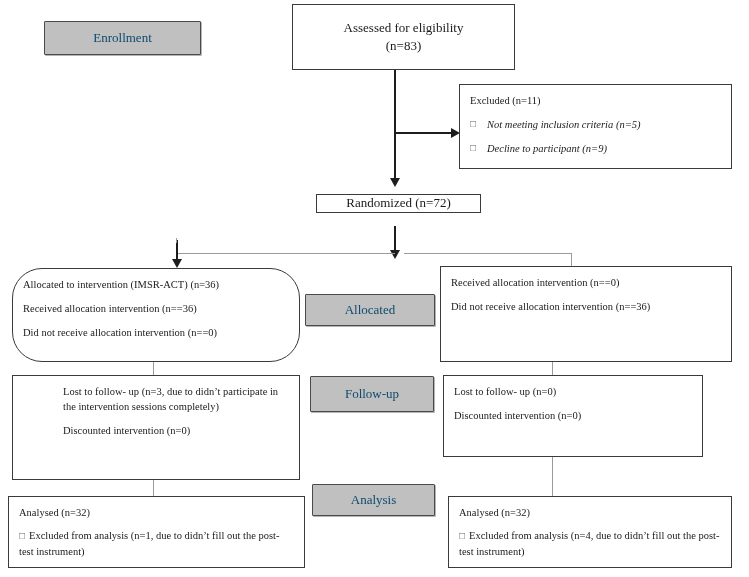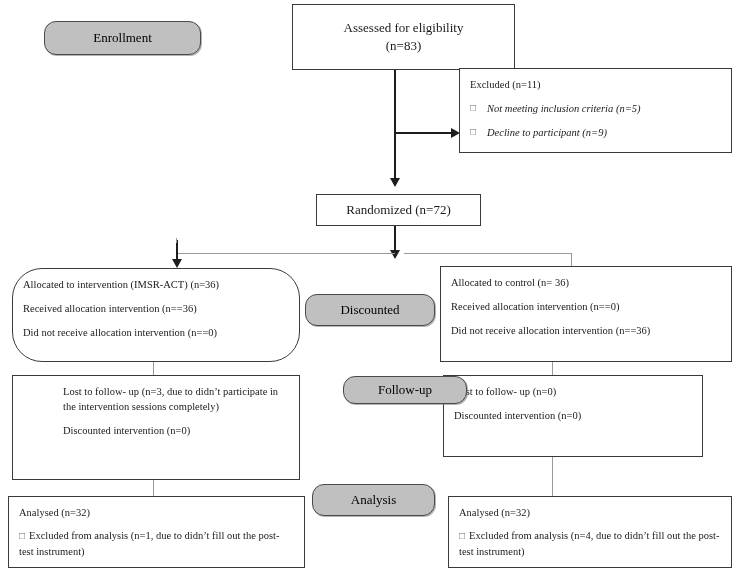--- a/index.html
+++ b/index.html
@@ -45,26 +45,26 @@
     text-align: center;
   }
   .box.center .pad { padding: 0 6px; }
 
   
   .stage {
     position: absolute;
     box-sizing: border-box;
     background: #c0c0c0;
     border: 1px solid #4a4a4a;
-    border-radius: 12px;
+    border-radius: 1px;
     display: flex;
     align-items: center;
     justify-content: center;
     font-size: 13px;
-    color: #000000;
+    color: #0c4a6e;
     box-shadow: 1px 1px 0 rgba(120,120,120,0.55);
     z-index: 5;
   }
 
   
   .vline {
     position: absolute;
     width: 1px;
     background: #4a4a4a;
   }
@@ -133,78 +133,77 @@
       <div>(n=83)</div>
     </div>
   </div>
 
   <div class="vline thick" style="left:394px; top:70px; height:108px;"></div>
   <div class="arrow-down" style="left:390px; top:178px;"></div>
 
   <div class="hline thick" style="left:395px; top:132px; width:57px;"></div>
   <div class="arrow-right" style="left:451px; top:128px;"></div>
 
-  <div class="box" style="left:459px; top:68px; width:273px; height:85px;">
+  <div class="box" style="left:459px; top:84px; width:273px; height:85px;">
     <div class="pad">
       <p>Excluded (n=11)</p>
       <div class="bullet-row">
         <span class="bullet-glyph">□</span>
         <span class="bullet-text">Not meeting inclusion criteria (n=5)</span>
       </div>
       <div class="bullet-row">
         <span class="bullet-glyph">□</span>
         <span class="bullet-text">Decline to participant (n=9)</span>
       </div>
     </div>
   </div>
 
-  <div class="box center" style="left:316px; top:194px; width:165px; height:32px;">
+  <div class="box center" style="left:316px; top:194px; width:165px; height:19px;">
     <div class="pad" style="font-size:13px;">
       <span>Randomized (n=72)</span>
     </div>
   </div>
 
   <div class="vline thick" style="left:394px; top:226px; height:28px;"></div>
   <div class="arrow-down" style="left:390px; top:250px;"></div>
 
   <div class="hline light" style="left:176px; top:253px; width:219px;"></div>
   <div class="hline light" style="left:404px; top:253px; width:167px;"></div>
 
   <div class="vline thick" style="left:176px; top:240px; height:22px;"></div>
   <div class="vline thick" style="left:176px; top:253px; height:12px;"></div>
   <div class="arrow-down" style="left:172px; top:259px;"></div>
 
   <div class="vline" style="left:176px; top:238px; height:5px; background:#9a9a9a;"></div>
 
   <div class="vline light" style="left:571px; top:253px; height:13px;"></div>
 
   <div class="stage" style="left:305px; top:294px; width:130px; height:32px;">
-    <span>Discounted</span>
+    <span>Allocated</span>
   </div>
 
   <div class="box" style="left:12px; top:268px; width:288px; height:94px;border-radius:30px;">
     <div class="pad">
       <p>Allocated to intervention (IMSR-ACT) (n=36)</p>
       <p>Received allocation intervention (n==36)</p>
       <p>Did not receive allocation intervention (n==0)</p>
     </div>
   </div>
 
   <div class="box" style="left:440px; top:266px; width:292px; height:96px;">
     <div class="pad">
-      <p>Allocated to control (n= 36)</p>
       <p>Received allocation intervention (n==0)</p>
       <p>Did not receive allocation intervention (n==36)</p>
     </div>
   </div>
 
   <div class="vline light" style="left:153px; top:362px; height:13px;"></div>
   <div class="vline light" style="left:552px; top:362px; height:13px;"></div>
 
-  <div class="stage" style="left:310px; top:376px; width:124px; height:28px;margin-left:33px;">
+  <div class="stage" style="left:310px; top:376px; width:124px; height:36px;">
     <span>Follow-up</span>
   </div>
 
   <div class="box" style="left:12px; top:375px; width:288px; height:105px;padding-left:40px;">
     <div class="pad">
       <p>Lost to follow- up (n=3, due to didn’t participate in the intervention sessions completely)</p>
       <p>Discounted intervention (n=0)</p>
     </div>
   </div>
 

